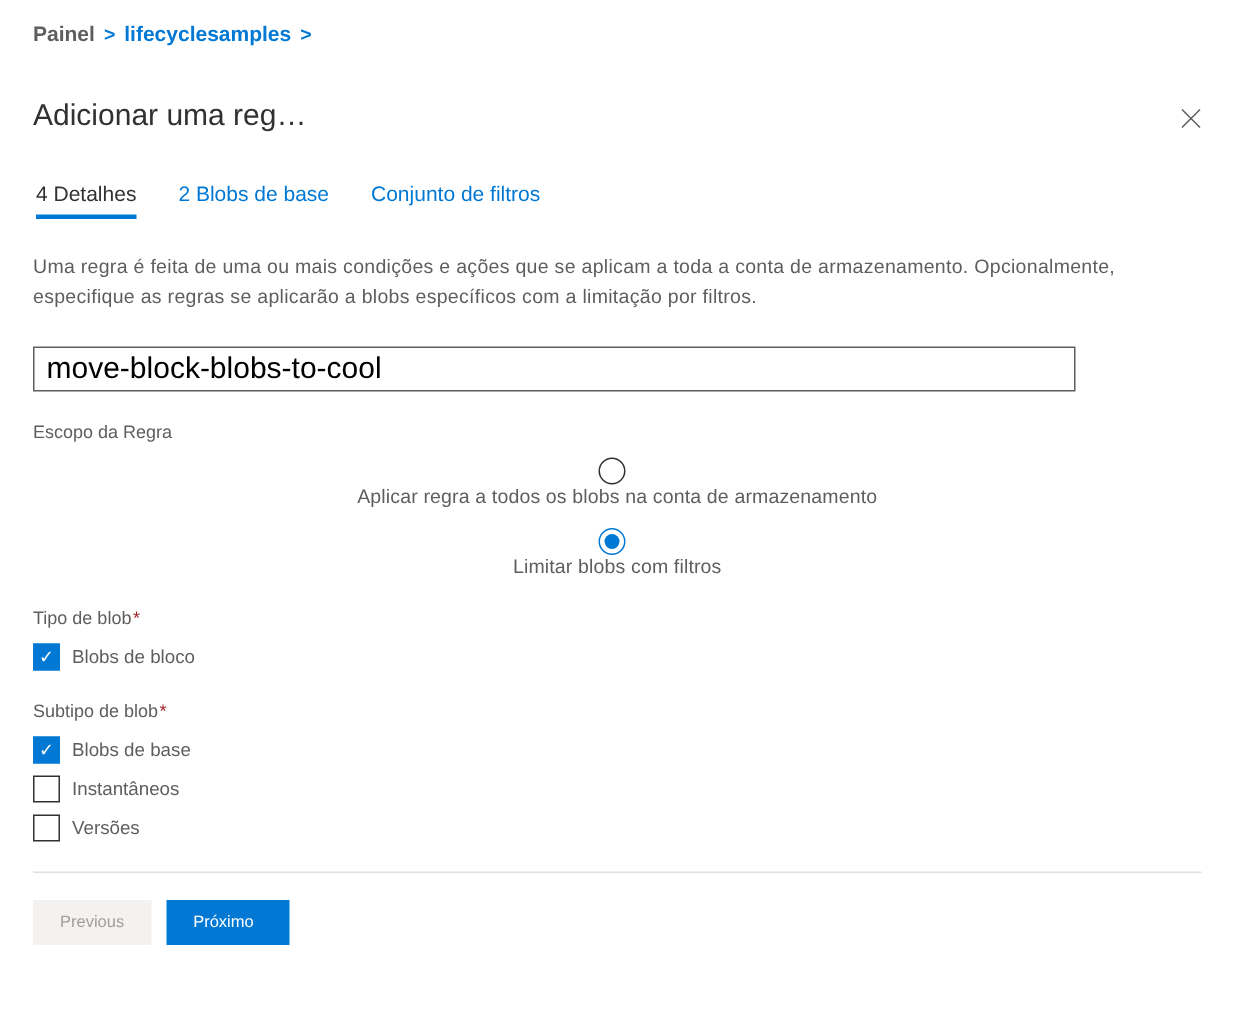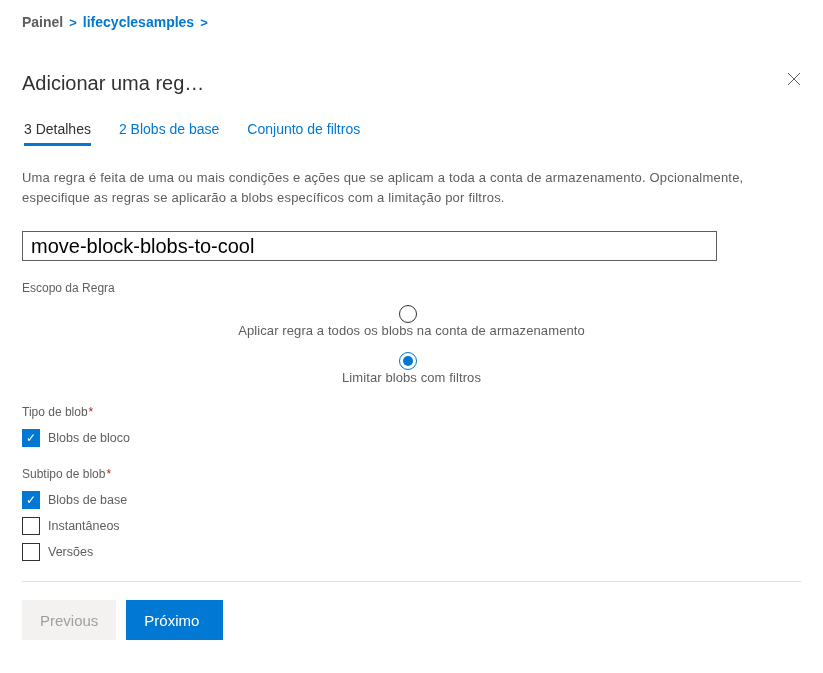--- a/index.html
+++ b/index.html
@@ -11,21 +11,21 @@
       background: #fff;
       width: 823px;
       height: 673px;
       overflow: hidden;
       padding: 14px 22px;
     }
     .breadcrumb { display: flex; align-items: flex-end; font-size: 14px; margin-bottom: 4px; font-weight: bold; }
     .breadcrumb-item { color: #605e5c; }
     .breadcrumb-item.link { color: #0078d4; cursor: pointer; }
     .breadcrumb-chevron { color: #0078d4; margin: 0 6px; font-size: 13px; }
-    .header-row { display: flex; align-items: flex-end; justify-content: space-between; margin-bottom: 26px; margin-top: 36px; }
+    .header-row { display: flex; align-items: flex-start; justify-content: space-between; margin-bottom: 26px; margin-top: 36px; }
     .page-title { font-size: 20px; color: #323130; }
     .close-icon { font-size: 13px; color: #605e5c; cursor: pointer; padding: 6px; margin-right: -6px; }
     .tabs { display: flex; gap: 28px; border-bottom: none; margin-bottom: 22px; padding-left: 2px; }
     .tab { padding-bottom: 6px; color: #0078d4; cursor: pointer; font-size: 14px; }
     .tab.active { color: #323130; border-bottom: 3px solid #0078d4; }
     .description { color: #605e5c; font-size: 13px; line-height: 1.5; margin-bottom: 24px; letter-spacing: 0.2px; }
     .field-label { font-size: 12px; color: #605e5c; margin-bottom: 5px; display: block; }
     .required { color: #a4262c; margin-left: 1px; }
     .text-input {
       width: 695px;
@@ -55,21 +55,21 @@
       border: 1px solid #323130;
       display: flex; align-items: center; justify-content: center;
       margin-right: 8px; flex-shrink: 0;
     }
     .check-box.checked { background: #0078d4; border-color: #0078d4; }
     .check-mark { color: #fff; font-size: 12px; line-height: 1; }
     .check-label { color: #605e5c; font-size: 12.5px; }
     .divider { border: none; border-top: 1px solid #e1dfdd; margin: 12px 0 18px; }
     .button-row { display: flex; gap: 10px; margin-top: 2px; }
     .btn {
-      height: 40px; padding: 0 24px; border: none; font-size: 15px;
+      height: 30px; padding: 0 24px; border: none; font-size: 11px;
       font-family: inherit; cursor: pointer; display: inline-flex;
       align-items: center; justify-content: center;
     }
     .btn-prev { background: #f3f2f1; color: #a19f9d; cursor: not-allowed; padding: 0 18px; }
     .btn-next { background: #0078d4; color: #fff; padding-left: 18px; }
   </style>
 </head>
 <body>
 
 <div class="breadcrumb">
@@ -82,21 +82,21 @@
 <div class="header-row">
   <div class="page-title">Adicionar uma reg…</div>
   <div class="close-icon">
     <svg width="14" height="14" viewBox="0 0 14 14">
         <path d="M1 1 L13 13 M13 1 L1 13" stroke="#605e5c" stroke-width="1"></path>
       </svg>
   </div>
 </div>
 
 <div class="tabs">
-  <div class="tab active">3 Detalhes</div>
+  <div class="tab active">4 Detalhes</div>
   <div class="tab">2 Blobs de base</div>
   <div class="tab">Conjunto de filtros</div>
 </div>
 
 <div class="description">Uma regra é feita de uma ou mais condições e ações que se aplicam a toda a conta de armazenamento. Opcionalmente, especifique as regras se aplicarão a blobs específicos com a limitação por filtros.</div>
 
 <div class="section">
   <input type="text" class="text-input" value="move-block-blobs-to-cool" style="">
 </div>
 

